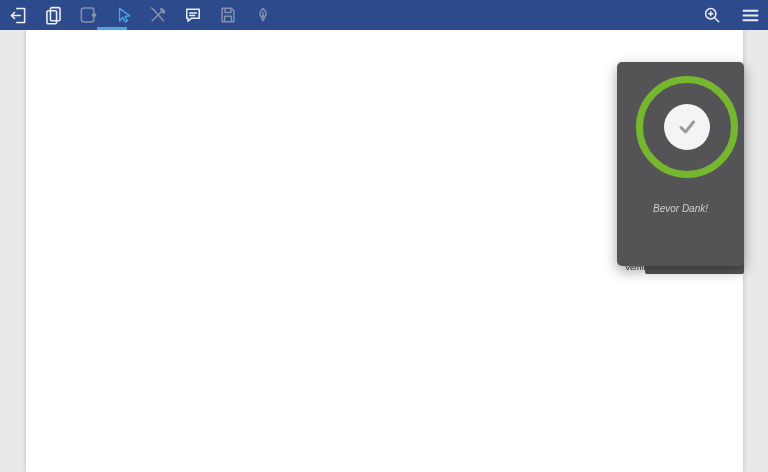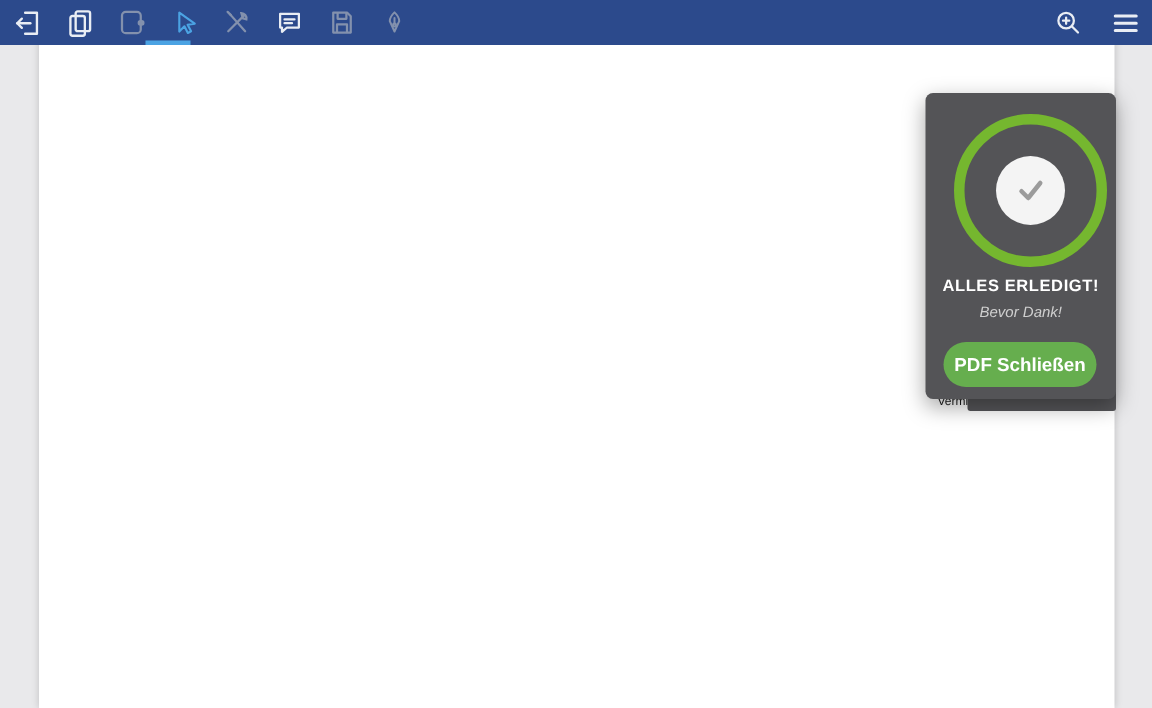--- a/index.html
+++ b/index.html
@@ -127,23 +127,21 @@
 
   <div class="abs panel-corner"></div>
   <div class="abs panel"></div>
   <div class="abs ring">
     <div class="ring-inner">
       <svg width="30" height="30" viewBox="0 0 30 30">
         <path d="M9 15.5 l4.5 4.5 L21.5 10" fill="none" stroke="#9b9b9b" stroke-width="3" stroke-linecap="round" stroke-linejoin="round"></path>
       </svg>
     </div>
   </div>
-  <div class="abs ov-title">ALLES ERLEDIGT!</div>
   <div class="abs ov-sub">Bevor Dank!</div>
-  <button class="abs ov-btn">PDF Schließen</button>
 
   <div class="abs toolbar">
     <div class="tgroup">
       <div class="tbtn ic-white">
         <svg width="21" height="21" viewBox="0 0 24 24" fill="none" stroke="currentColor" stroke-width="1.8" stroke-linecap="round" stroke-linejoin="round">
             <path d="M10 4h9v16h-9"></path>
             <path d="M14 12H4"></path>
             <path d="M7.5 8.5 4 12l3.5 3.5"></path>
           </svg>
       </div>

